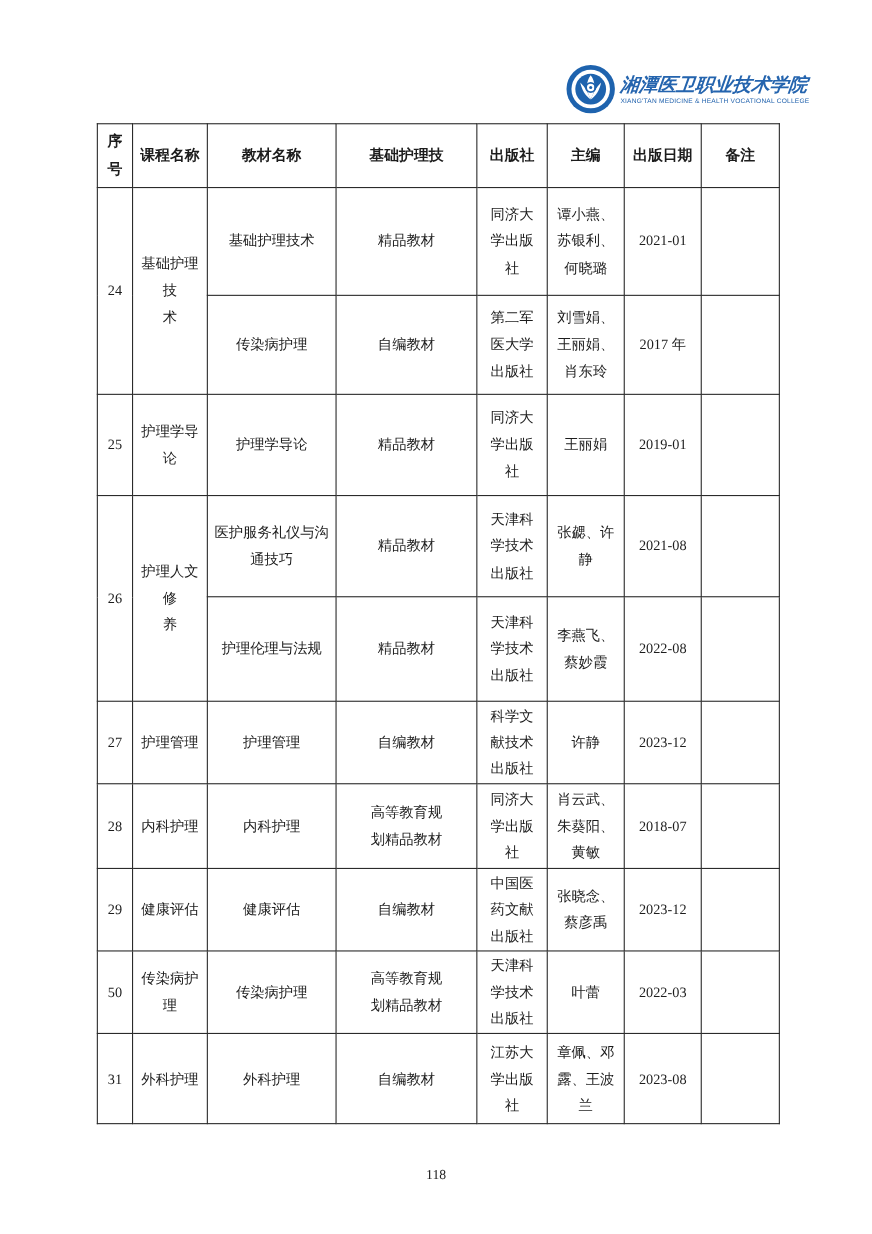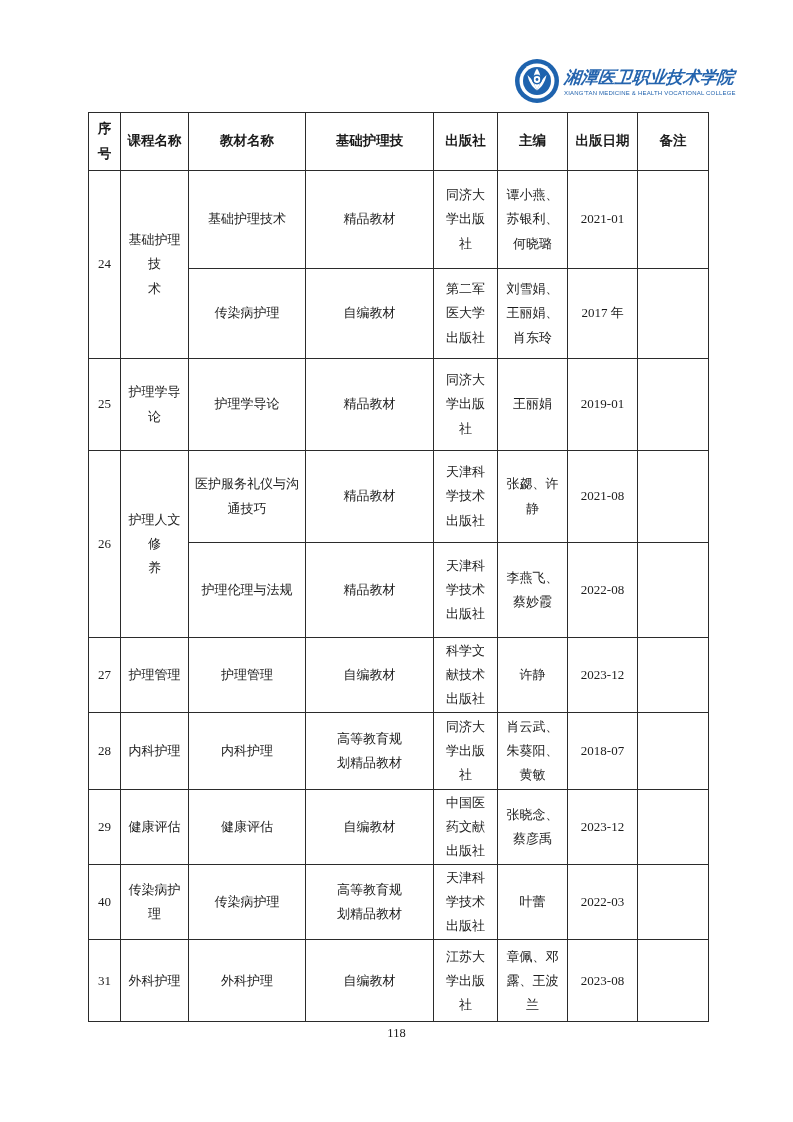--- a/index.html
+++ b/index.html
@@ -47,21 +47,21 @@
     white-space:pre-line;
     overflow:hidden;
   }
   .book-table th{font-weight:bold;font-size:13.5px;}
   tr.h0{height:58px}  tr.h1{height:98px}  tr.h2{height:90px}
   tr.h3{height:92px}  tr.h4{height:92px}  tr.h5{height:95px}
   tr.h6{height:75px}  tr.h7{height:77px}  tr.h8{height:69px}
   tr.h9{height:72px}  tr.h10{height:82px}
   
   .footer{
-    position:absolute;left:0;right:0;top:1026px;
+    position:absolute;left:0;right:0;top:1061px;
     text-align:center;font-size:12.5px;color:#1c1c1c;
   }
 </style>
 </head>
 <body>
 
 <div class="page">
 
   <div class="logo">
     <svg class="emblem" width="46" height="46" viewBox="0 0 46 46">
@@ -209,21 +209,21 @@
         <td>中国医
 药文献
 出版社</td>
         <td>张晓念、
 蔡彦禹</td>
         <td>2023-12</td>
         <td></td>
       </tr>
 
       <tr class="h9">
-        <td>40</td>
+        <td>50</td>
         <td>传染病护理</td>
         <td>传染病护理</td>
         <td>高等教育规
 划精品教材</td>
         <td>天津科
 学技术
 出版社</td>
         <td>叶蕾</td>
         <td>2022-03</td>
         <td></td>

